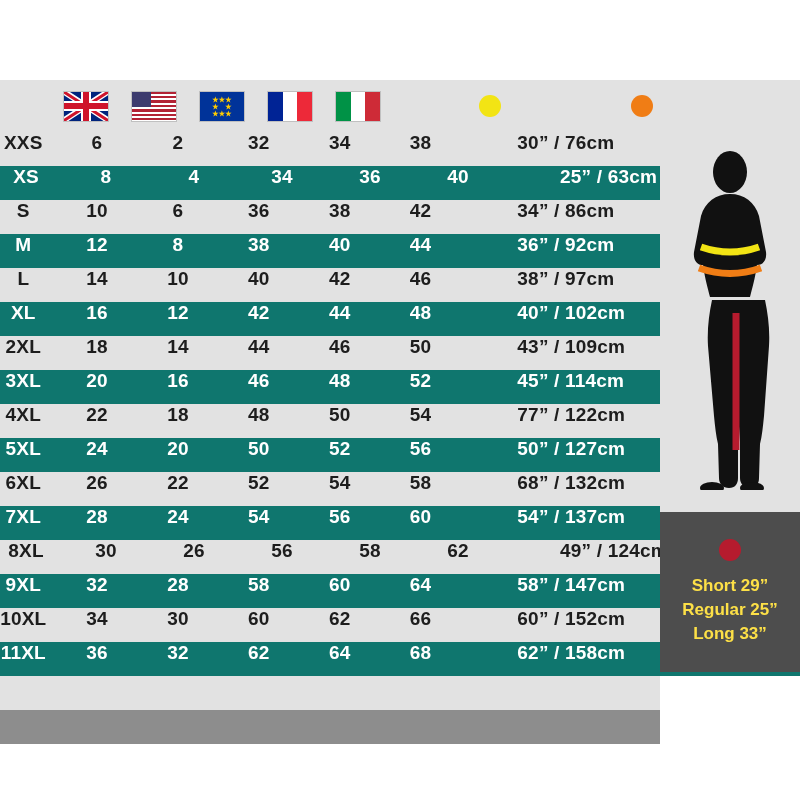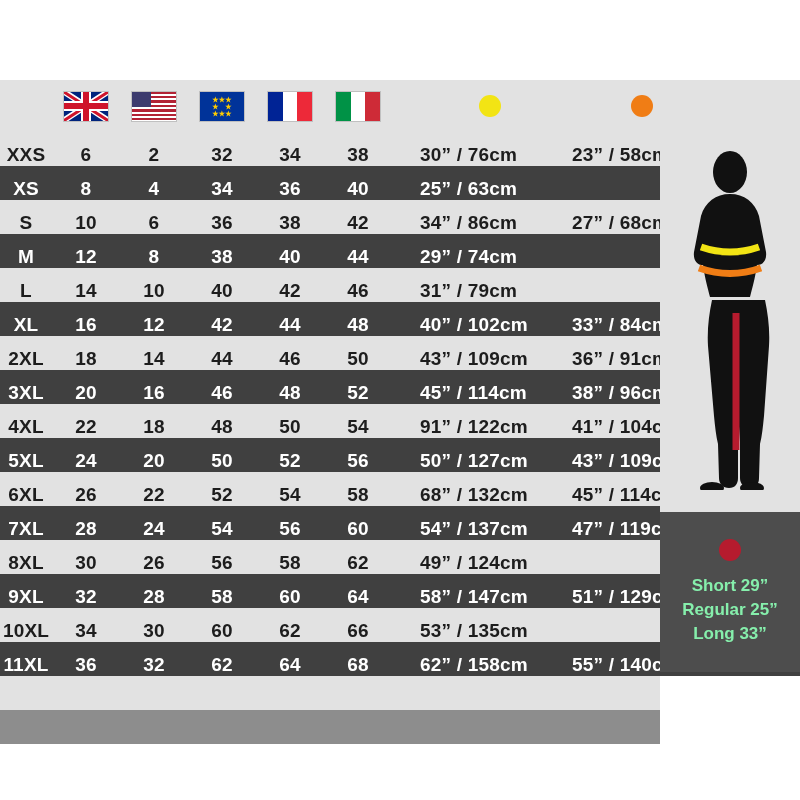--- a/index.html
+++ b/index.html
@@ -21,24 +21,25 @@
   
   .chart {
     position: absolute;
     left: 0;
     top: 80px;
     width: 800px;
   }
   .row {
     display: flex;
     height: 34px;
-    align-items: flex-end;
+    align-items: flex-start;
+    gap: 20px;
   }
   .row.odd  { background: #e2e2e2; }
-  .row.even { background: #404040; }
+  .row.even { background: #0f766e; }
 
   .cell {
     display: flex;
     align-items: center;
     justify-content: center;
     font-weight: bold;
     color: #ffffff;
     font-size: 19px;
     letter-spacing: 0.2px;
     box-sizing: border-box;
@@ -139,21 +140,21 @@
     width: 124px;
     height: 340px;
   }
   .legend-box {
     position: absolute;
     left: 660px;
     top: 512px;
     width: 140px;
     height: 160px;
     background: #4d4d4d;
-    color: #86efac;
+    color: #fde047;
     display: flex;
     flex-direction: column;
     align-items: center;
     justify-content: center;
     gap: 2px;
   }
   .legend-dot {
     width: 22px; height: 22px; border-radius: 50%;
     background: #b61b2e;
     margin-bottom: 12px;
@@ -271,30 +272,32 @@
         <div class="cell c-meas">27” / 68cm</div>
       </div>
       <div class="row even">
         <div class="cell c-size">M</div>
         <div class="cell c-num">12</div>
         <div class="cell c-num">8</div>
         <div class="cell c-num">38</div>
         <div class="cell c-num">40</div>
         <div class="cell c-num">44</div>
         <div class="cell c-gap"></div>
+        <div class="cell c-meas">36” / 92cm</div>
         <div class="cell c-meas">29” / 74cm</div>
       </div>
       <div class="row odd">
         <div class="cell c-size">L</div>
         <div class="cell c-num">14</div>
         <div class="cell c-num">10</div>
         <div class="cell c-num">40</div>
         <div class="cell c-num">42</div>
         <div class="cell c-num">46</div>
         <div class="cell c-gap"></div>
+        <div class="cell c-meas">38” / 97cm</div>
         <div class="cell c-meas">31” / 79cm</div>
       </div>
       <div class="row even">
         <div class="cell c-size">XL</div>
         <div class="cell c-num">16</div>
         <div class="cell c-num">12</div>
         <div class="cell c-num">42</div>
         <div class="cell c-num">44</div>
         <div class="cell c-num">48</div>
         <div class="cell c-gap"></div>
@@ -324,21 +327,21 @@
         <div class="cell c-meas">38” / 96cm</div>
       </div>
       <div class="row odd">
         <div class="cell c-size">4XL</div>
         <div class="cell c-num">22</div>
         <div class="cell c-num">18</div>
         <div class="cell c-num">48</div>
         <div class="cell c-num">50</div>
         <div class="cell c-num">54</div>
         <div class="cell c-gap"></div>
-        <div class="cell c-meas">91” / 122cm</div>
+        <div class="cell c-meas">77” / 122cm</div>
         <div class="cell c-meas">41” / 104cm</div>
       </div>
       <div class="row even">
         <div class="cell c-size">5XL</div>
         <div class="cell c-num">24</div>
         <div class="cell c-num">20</div>
         <div class="cell c-num">50</div>
         <div class="cell c-num">52</div>
         <div class="cell c-num">56</div>
         <div class="cell c-gap"></div>
@@ -389,20 +392,21 @@
         <div class="cell c-meas">51” / 129cm</div>
       </div>
       <div class="row odd">
         <div class="cell c-size">10XL</div>
         <div class="cell c-num">34</div>
         <div class="cell c-num">30</div>
         <div class="cell c-num">60</div>
         <div class="cell c-num">62</div>
         <div class="cell c-num">66</div>
         <div class="cell c-gap"></div>
+        <div class="cell c-meas">60” / 152cm</div>
         <div class="cell c-meas">53” / 135cm</div>
       </div>
       <div class="row even">
         <div class="cell c-size">11XL</div>
         <div class="cell c-num">36</div>
         <div class="cell c-num">32</div>
         <div class="cell c-num">62</div>
         <div class="cell c-num">64</div>
         <div class="cell c-num">68</div>
         <div class="cell c-gap"></div>

